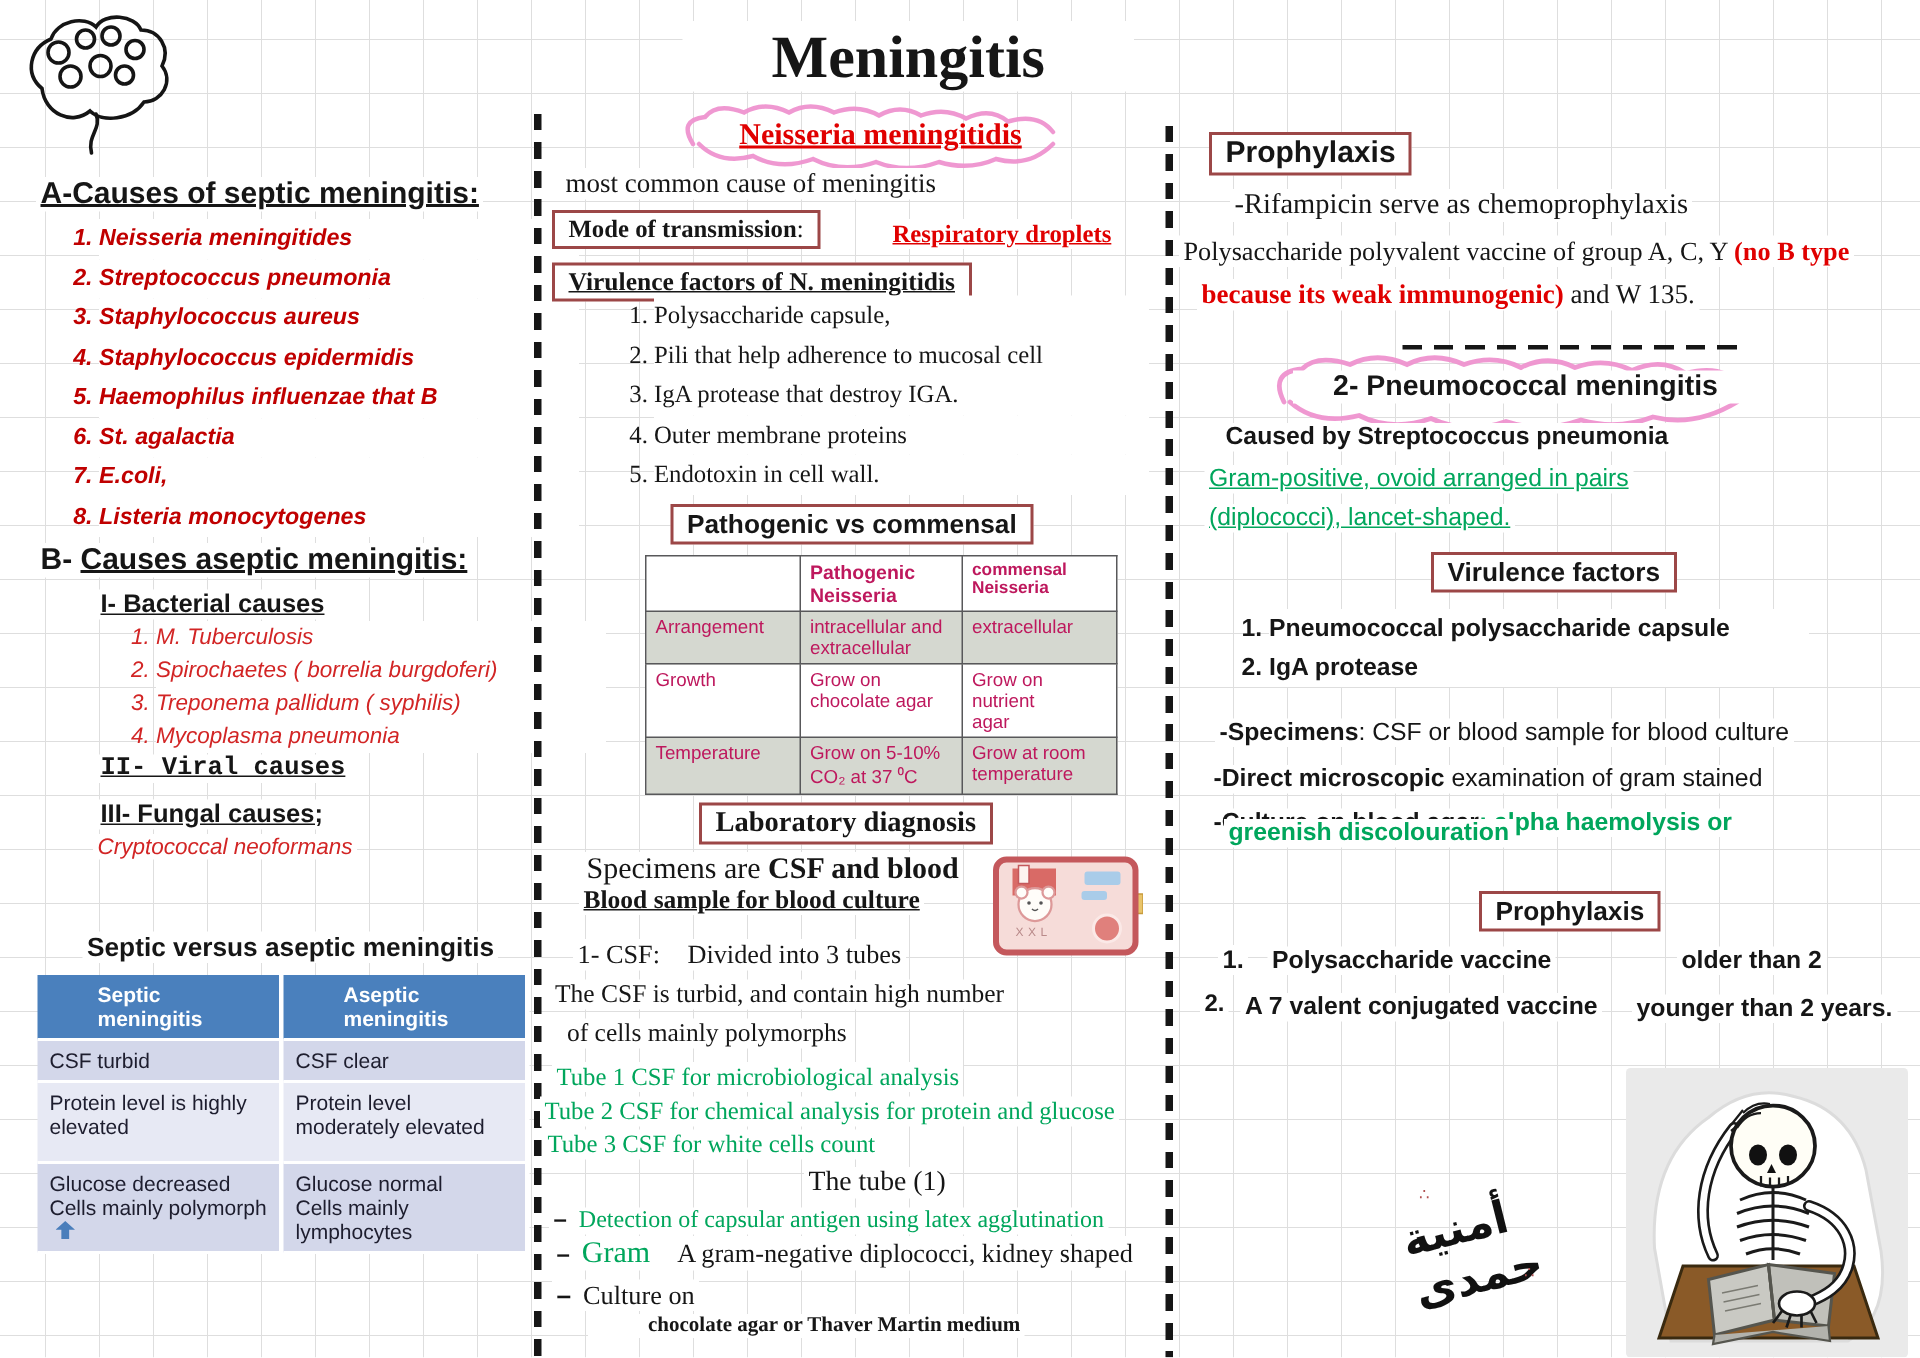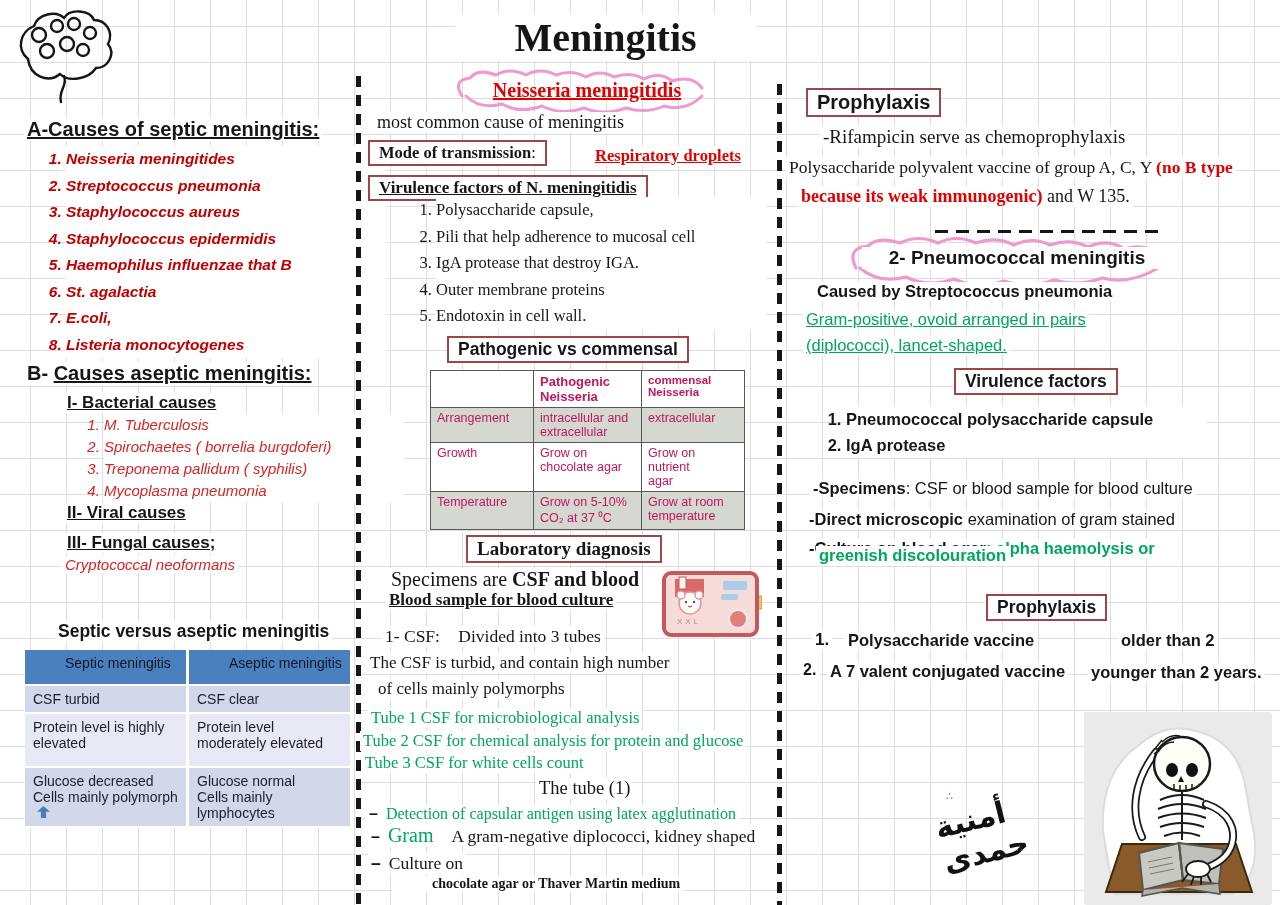--- a/index.html
+++ b/index.html
@@ -30,21 +30,21 @@
   ol.blist li{font:italic 15px "Liberation Sans",sans-serif;color:#d22525;line-height:22px;background:#fff;}
   
   ol.mlist{margin:0;padding-left:24px;list-style:decimal;}
   ol.mlist li{font:16.5px "Liberation Serif",serif;color:#161616;line-height:26.5px;background:#fff;}
   
   ol.rlist{margin:0;padding-left:26px;list-style:decimal;}
   ol.rlist li{font:bold 16.5px "Liberation Sans",sans-serif;color:#161616;line-height:26px;background:#fff;}
   
   .ltable{width:328px;border-collapse:collapse;font-size:14px;}
   .ltable td{padding:5px 8px;vertical-align:top;border-right:3px solid #fff;border-bottom:2px solid #fff;color:#1d1d2e;}
-  .ltable .hd{background:#4a80bd;color:#0f172a;font-weight:normal;height:24px;padding-left:40px;}
+  .ltable .hd{background:#4a80bd;color:#ffffff;font-weight:bold;height:24px;padding-left:40px;}
   .ltable .r1{background:#d3d7ea;}
   .ltable .r2{background:#e7e9f4;}
   .ltable .r3{background:#d3d7ea;}
   .uparrow{display:inline-block;width:13px;height:12px;background:#4a7ebb;margin-left:4px;
     clip-path:polygon(50% 0,100% 48%,70% 48%,70% 100%,30% 100%,30% 48%,0 48%);}
   
   .ctable{border-collapse:collapse;font-size:12.5px;background:#fff;}
   .ctable td{border:1px solid #58585a;padding:3px 6px;vertical-align:top;white-space:pre-line;color:#be185d;}
   .ctable .h{font-weight:bold;font-size:13px;background:#fff;}
   .ctable .g{background:#d5d8d0;}
@@ -87,21 +87,21 @@
     <span>B-</span>
     <span class="u">Causes aseptic meningitis:</span>
   </div>
   <div class="abs wb sans b u" style="left:64px;top:393px;font-size:17px;">I- Bacterial causes</div>
   <ol class="abs blist" style="left:74px;top:414px;width:300px;">
     <li>M. Tuberculosis</li>
     <li>Spirochaetes ( borrelia burgdoferi)</li>
     <li>Treponema pallidum ( syphilis)</li>
     <li>Mycoplasma pneumonia</li>
   </ol>
-  <div class="abs wb sans b u" style="left:64px;top:503px;font-size:17px;">II- Viral causes</div>
+  <div class="abs wb sans b u" style="left:64px;top:503px;font-size:17px;font-family:Liberation Mono, monospace;">II- Viral causes</div>
   <div class="abs wb sans b u" style="left:64px;top:533px;font-size:17px;">III- Fungal causes;</div>
   <div class="abs wb sans i" style="left:62px;top:556px;font-size:15px;color:#d22525;">Cryptococcal neoformans</div>
 
   <div class="abs wb sans b" style="left:55px;top:621px;font-size:17.5px;">Septic versus aseptic meningitis</div>
   <table class="abs ltable" style="left:25px;top:650px;">
     <tbody>
         <tr>
       <td class="hd" style="width:164px;">Septic meningitis</td>
       <td class="hd" style="width:164px;">Aseptic meningitis</td>
     </tr>

